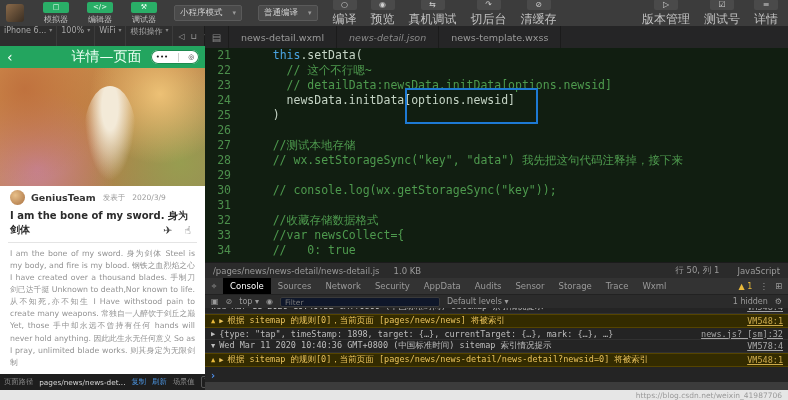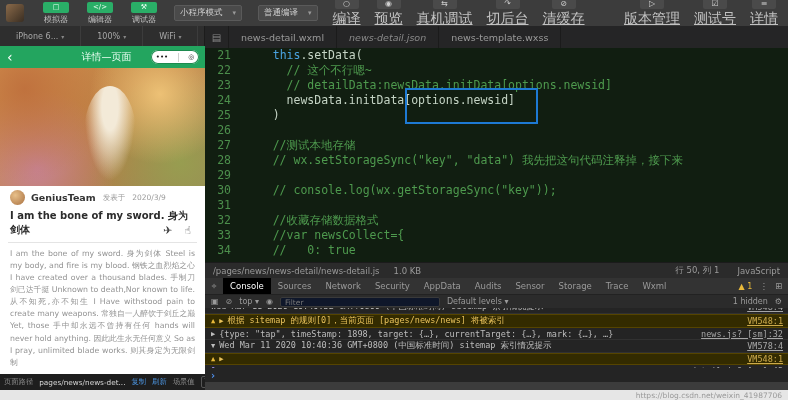--- a/index.html
+++ b/index.html
@@ -16,38 +16,38 @@
   .tb-green .pill { width:26px; height:11px; border-radius:2px; background:#2aae67;
                     color:#eafff2; font-size:7px; line-height:11px; text-align:center; }
   .tb-green .lbl { font-size:8px; margin-top:1px; color:#c2c2c2; white-space:nowrap; }
   .tb-select { height:16px; background:#4a4a4a; border:1px solid #5a5a5a; border-radius:2px;
                color:#cfcfcf; font-size:8.5px; display:flex; align-items:center;
                padding:0 5px; margin:0 8px; white-space:nowrap; }
   .tb-select .caret { margin-left:10px; font-size:7px; color:#9a9a9a; }
   .tb-ic { display:flex; flex-direction:column; align-items:center; margin:0 7px; }
   .tb-ic .ic { width:24px; height:11px; border-radius:2px; background:#4a4a4a;
                color:#cfcfcf; font-size:8px; line-height:11px; text-align:center; }
-  .tb-ic .lbl { font-size:14px; margin-top:1px; color:#c2c2c2; white-space:nowrap;text-decoration:underline; }
+  .tb-ic .lbl { font-size:12px; margin-top:1px; color:#c2c2c2; white-space:nowrap; }
   .tb-spacer { flex:1; }
 
   
   .devicebar { position:absolute; left:0; top:26px; width:205px; height:20px;
                background:#2e2e2e; border-right:1px solid #1c1c1c; display:flex;
                align-items:center; color:#a8a8a8; font-size:8px; }
-  .db-item { display:flex; align-items:center; padding:0 16px; border-right:1px solid #3c3c3c;
+  .db-item { display:flex; padding:0 4px; border-right:1px solid #3c3c3c;
              height:100%; white-space:nowrap; }
   .db-item .caret { margin-left:3px; font-size:6px; color:#888; }
   .db-icons { display:flex; gap:6px; padding:0 5px; font-size:8px; color:#9a9a9a; }
 
   
   .phone { position:absolute; left:0; top:46px; width:205px; height:328px; background:#fff; }
   .pnav { position:absolute; left:0; top:0; width:205px; height:22px; background:#23a55f;
           display:flex; align-items:center; color:#fff; }
   .pnav .back { font-size:14px; margin-left:7px; line-height:20px; }
-  .pnav .ptitle { position:absolute; left:8px; right:0; text-align:center; font-size:10px; color:#eafff2; }
+  .pnav .ptitle { position:absolute; left:8px; right:0; text-align:center; font-size:14px; color:#eafff2; }
   .capsule { position:absolute; right:6px; top:4px; width:48px; height:14px; background:#fff;
              border-radius:8px; display:flex; align-items:center; justify-content:space-around;
              color:#222; font-size:7px; box-shadow:0 0 0 1px #1d8a4f inset; }
   .capsule .divider { width:1px; height:9px; background:#d0d0d0; }
   .pimg { position:absolute; left:0; top:22px; width:205px; height:118px; overflow:hidden;
           background:
             radial-gradient(circle at 78% 22%, rgba(240,196,120,.95), rgba(240,196,120,0) 38%),
             radial-gradient(circle at 12% 18%, rgba(190,110,60,.9), rgba(190,110,60,0) 45%),
             radial-gradient(circle at 18% 85%, rgba(200,130,160,.85), rgba(200,130,160,0) 40%),
             radial-gradient(circle at 88% 80%, rgba(150,160,80,.9), rgba(150,160,80,0) 45%),
@@ -353,20 +353,21 @@
         <span class="mlink">news.js? [sm]:32</span>
       </div>
       <div class="mrow">
         <span class="arr">▼</span>
         <span class="mtext">Wed Mar 11 2020 10:40:36 GMT+0800 (中国标准时间) sitemap 索引情况提示</span>
         <span class="mlink">VM578:4</span>
       </div>
       <div class="mrow warn">
         <span class="wic">▲</span>
         <span class="arr">▶</span>
+        <span class="mtext">根据 sitemap 的规则[0]，当前页面 [pages/news/news-detail/news-detail?newsid=0] 将被索引</span>
         <span class="mlink">VM548:1</span>
       </div>
       <div class="mrow num">
         <span class="mtext">1</span>
         <span class="mlink">news-detail.js? [sm]:42</span>
       </div>
     </div>
   <div class="promptrow">
     <span class="chev">›</span>
   </div>

